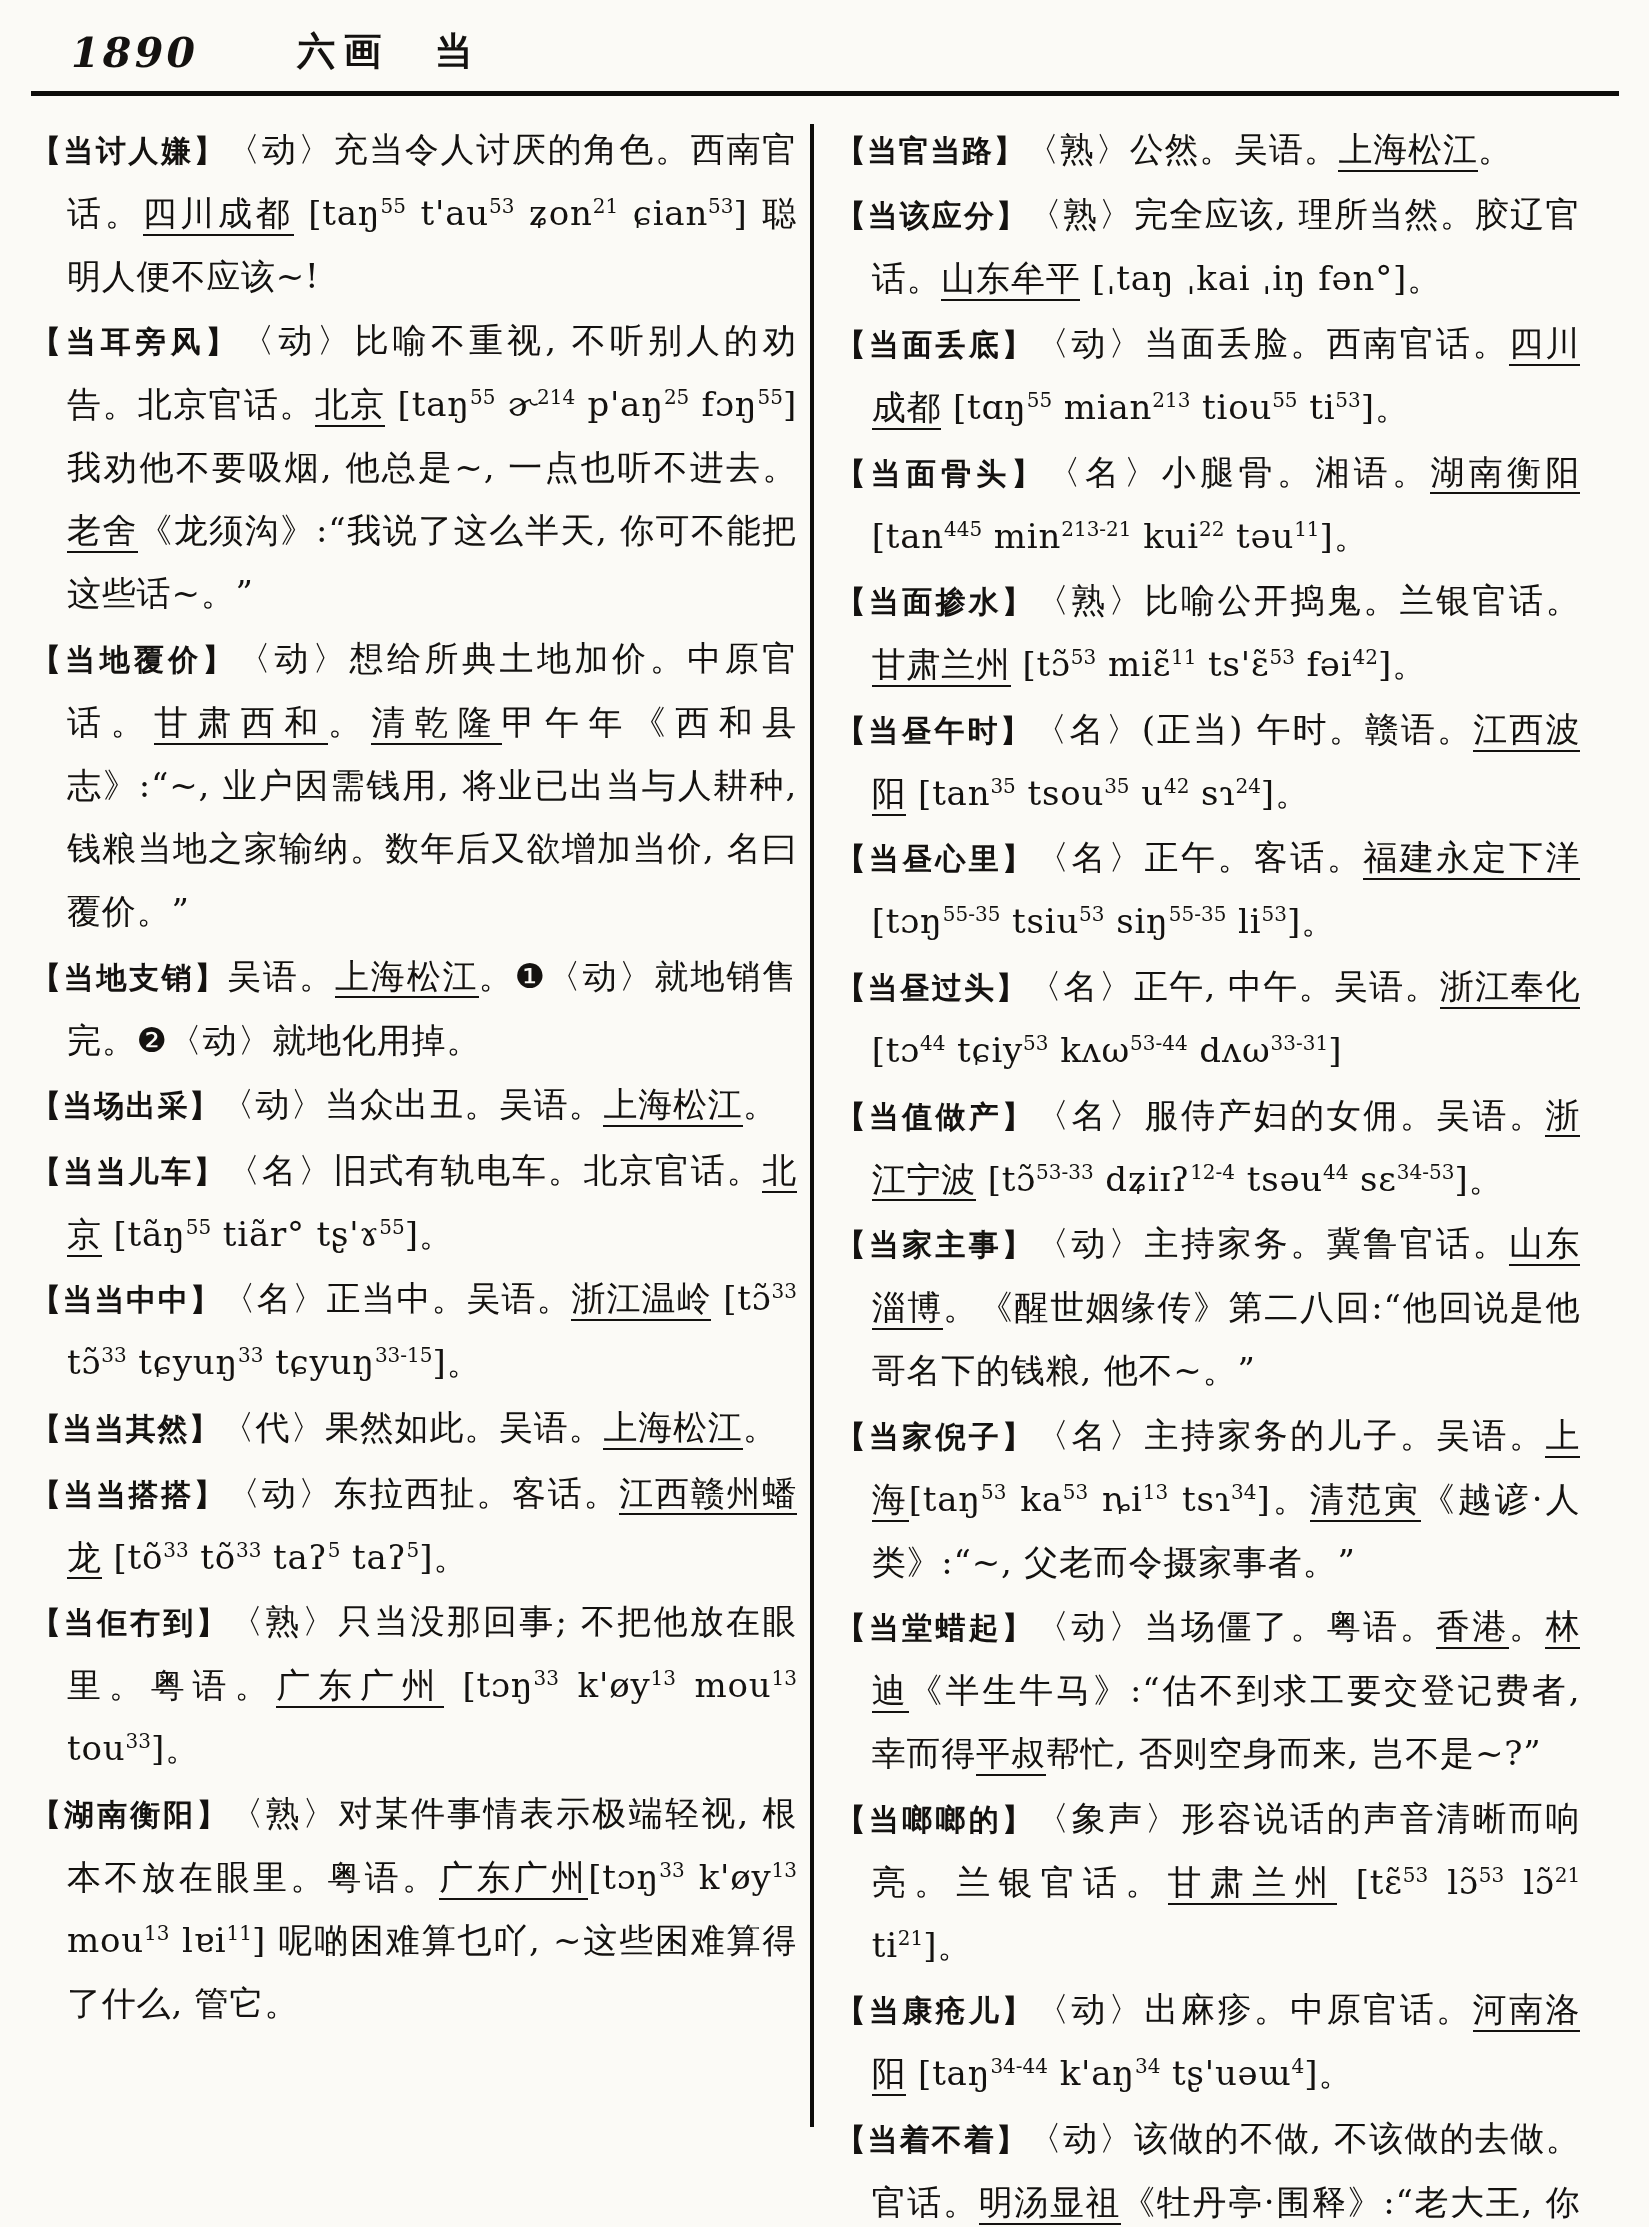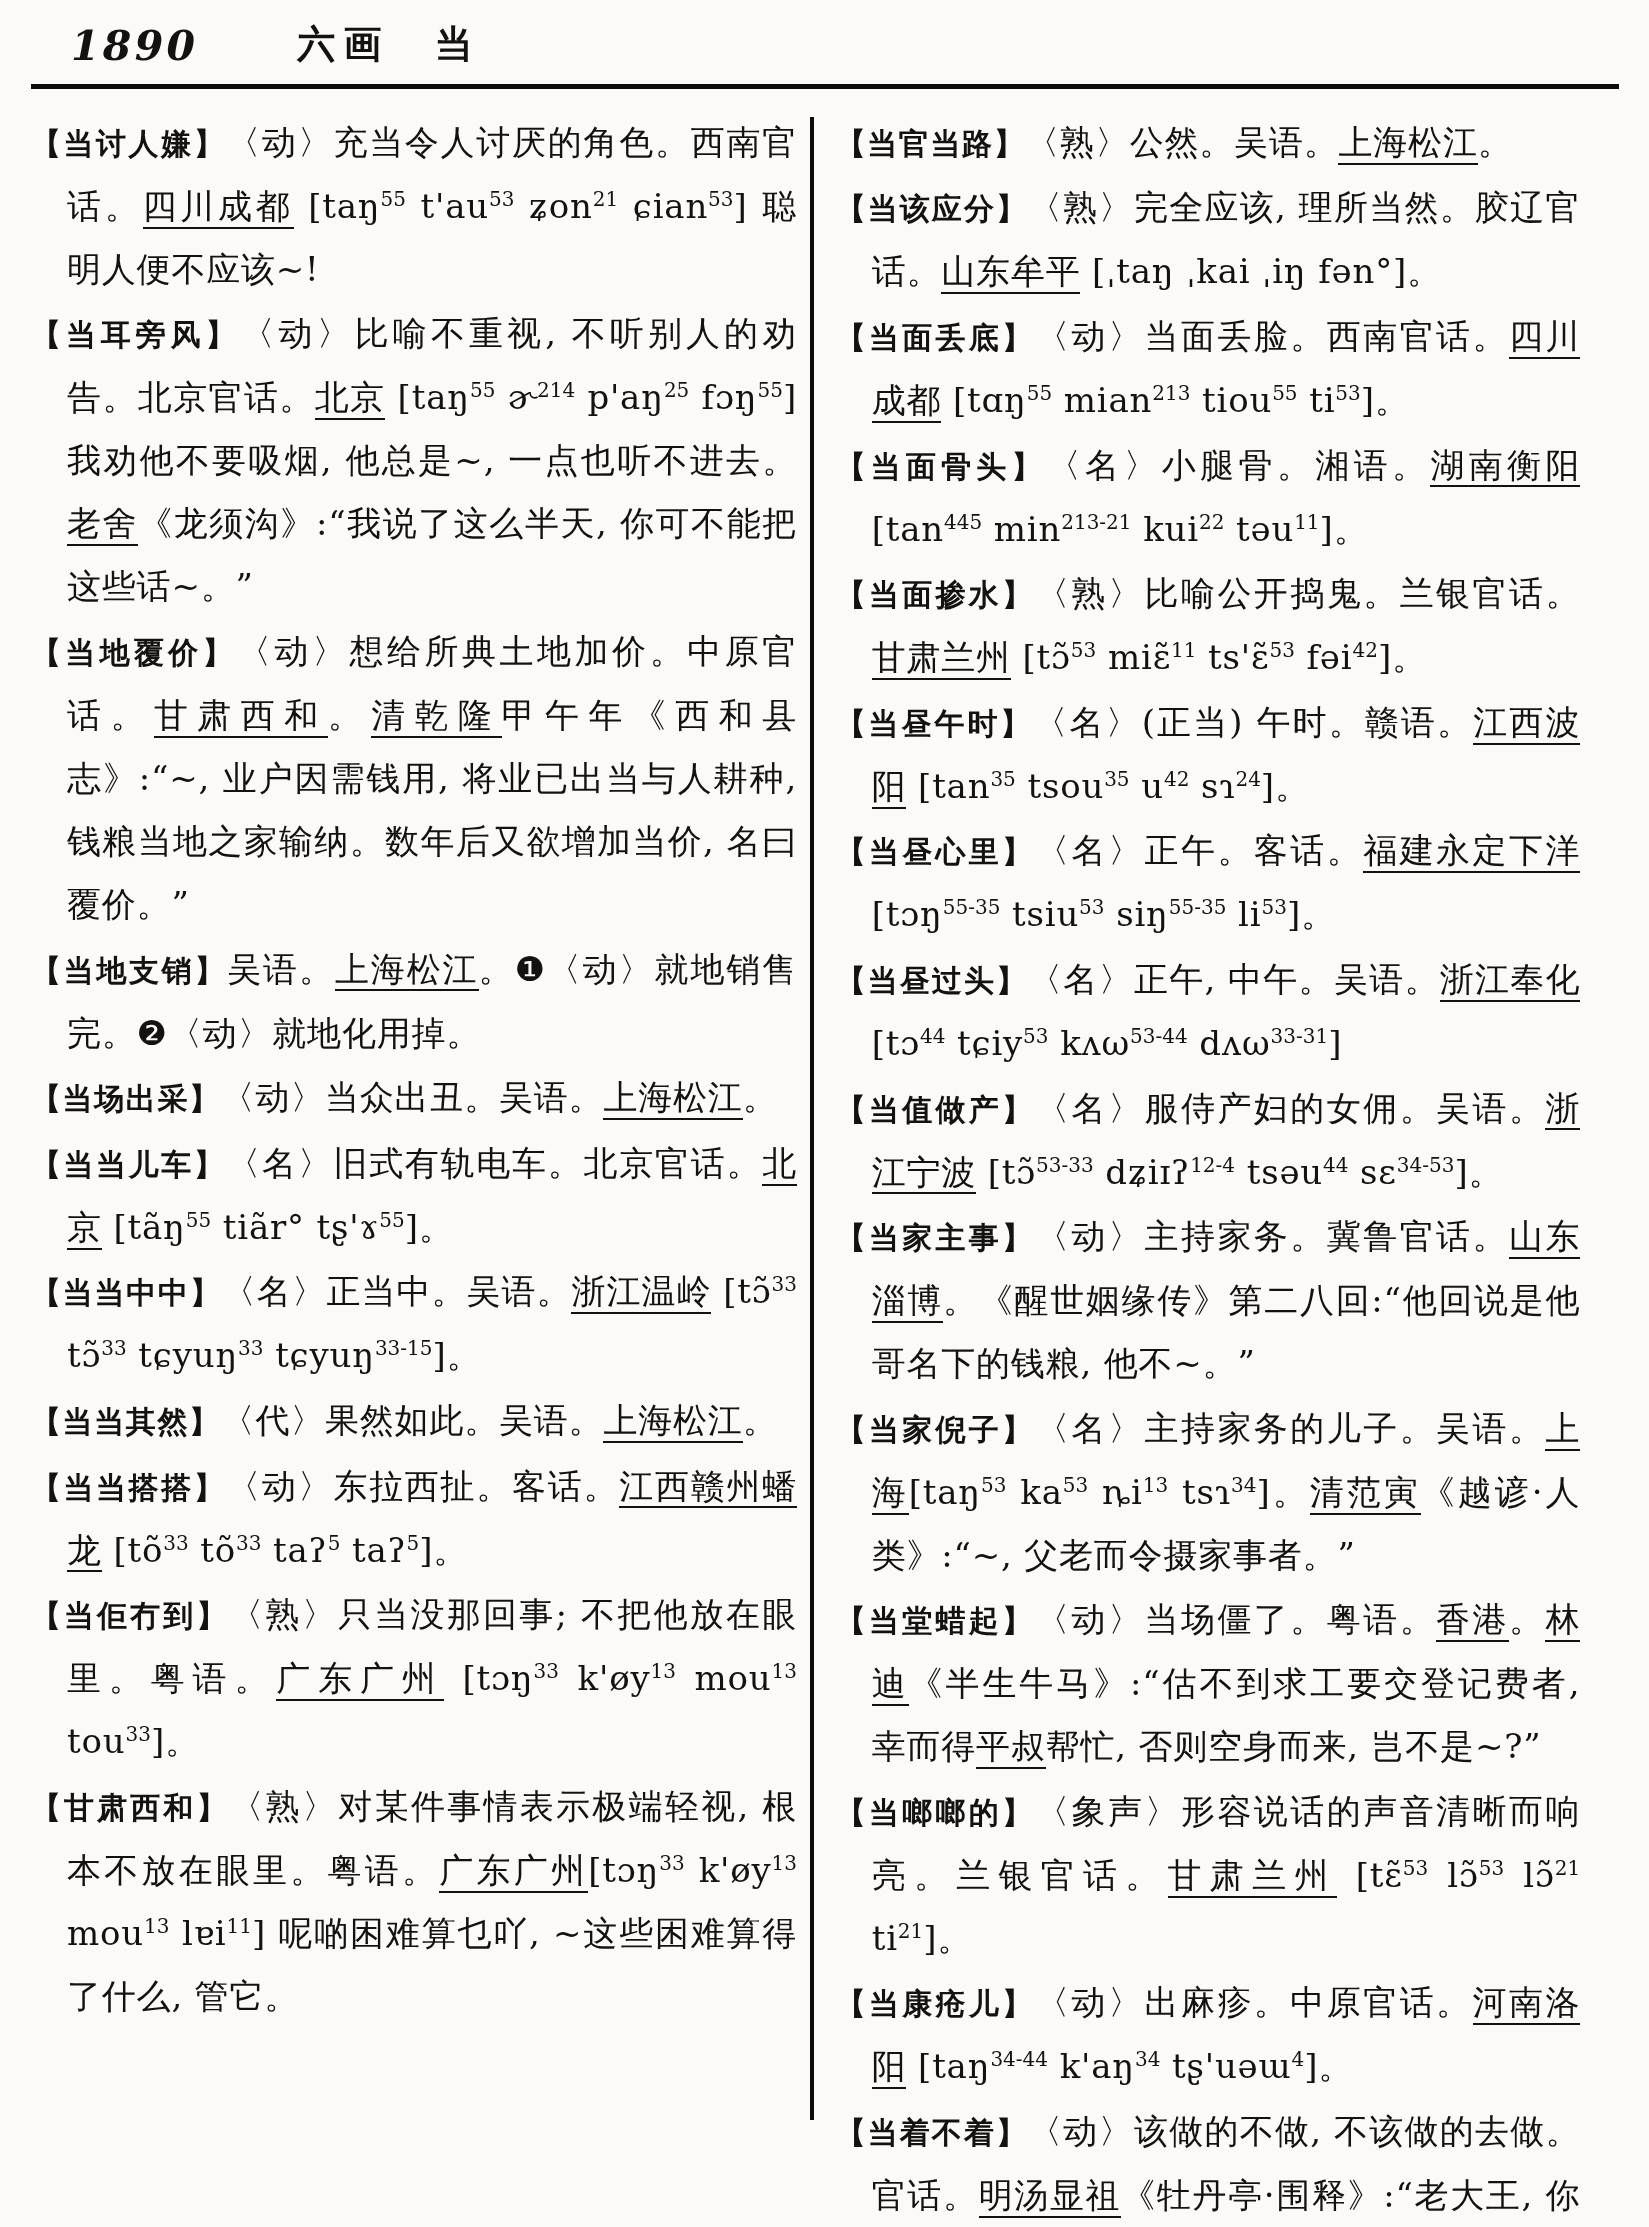--- a/index.html
+++ b/index.html
@@ -4,21 +4,21 @@
 <style>
   html,body{margin:0;padding:0;}
   body{
     width:1650px;height:2227px;
     background:#fbfaf6;
     color:#141210;
     font-family:"DejaVu Serif","DejaVu Sans",serif;
     overflow:hidden;
     -webkit-font-smoothing:antialiased;
   }
-  .page{width:1650px;height:2227px;box-sizing:border-box;padding:0 31px;position:relative;}
+  .page{width:1650px;height:2227px;box-sizing:border-box;padding:7px 31px;position:relative;}
   .header{
     padding:21.4px 0 5px 40px;
     height:49px;
     display:flex;align-items:flex-end;gap:0;
   }
   .pnum{
     font-style:italic;font-weight:bold;
     font-size:41px;letter-spacing:3.3px;
     font-family:"DejaVu Serif",serif;
   }
@@ -83,21 +83,21 @@
         <div class="entry"><span class="hw">【当讨人嫌】</span><span class="bd">〈动〉充当令人讨厌的角色。西南官话。<span class="pn">四川成都</span> [taŋ<sup>55</sup> t'au<sup>53</sup> ʑon<sup>21</sup> ɕian<sup>53</sup>] 聪明人便不应该~!</span></div>
         <div class="entry"><span class="hw">【当耳旁风】</span><span class="bd">〈动〉比喻不重视, 不听别人的劝告。北京官话。<span class="pn">北京</span> [taŋ<sup>55</sup> ɚ<sup>214</sup> p'aŋ<sup>25</sup> fɔŋ<sup>55</sup>] 我劝他不要吸烟, 他总是~, 一点也听不进去。<span class="pn">老舍</span>《龙须沟》:“我说了这么半天, 你可不能把这些话~。”</span></div>
         <div class="entry"><span class="hw">【当地覆价】</span><span class="bd">〈动〉想给所典土地加价。中原官话。<span class="pn">甘肃西和</span>。<span class="pn">清乾隆</span>甲午年《西和县志》:“~, 业户因需钱用, 将业已出当与人耕种, 钱粮当地之家输纳。数年后又欲增加当价, 名曰覆价。”</span></div>
         <div class="entry"><span class="hw">【当地支销】</span><span class="bd">吴语。<span class="pn">上海松江</span>。❶〈动〉就地销售完。❷〈动〉就地化用掉。</span></div>
         <div class="entry"><span class="hw">【当场出采】</span><span class="bd">〈动〉当众出丑。吴语。<span class="pn">上海松江</span>。</span></div>
         <div class="entry"><span class="hw">【当当儿车】</span><span class="bd">〈名〉旧式有轨电车。北京官话。<span class="pn">北京</span> [tãŋ<sup>55</sup> tiãr° tʂ'ɤ<sup>55</sup>]。</span></div>
         <div class="entry"><span class="hw">【当当中中】</span><span class="bd">〈名〉正当中。吴语。<span class="pn">浙江温岭</span> [tɔ̃<sup>33</sup> tɔ̃<sup>33</sup> tɕyuŋ<sup>33</sup> tɕyuŋ<sup>33-15</sup>]。</span></div>
         <div class="entry"><span class="hw">【当当其然】</span><span class="bd">〈代〉果然如此。吴语。<span class="pn">上海松江</span>。</span></div>
         <div class="entry"><span class="hw">【当当搭搭】</span><span class="bd">〈动〉东拉西扯。客话。<span class="pn">江西赣州蟠龙</span> [tõ<sup>33</sup> tõ<sup>33</sup> taʔ<sup>5</sup> taʔ<sup>5</sup>]。</span></div>
         <div class="entry"><span class="hw">【当佢冇到】</span><span class="bd">〈熟〉只当没那回事; 不把他放在眼里。粤语。<span class="pn">广东广州</span> [tɔŋ<sup>33</sup> k'øy<sup>13</sup> mou<sup>13</sup> tou<sup>33</sup>]。</span></div>
-        <div class="entry"><span class="hw">【甘肃西和】</span><span class="bd">〈熟〉对某件事情表示极端轻视, 根本不放在眼里。粤语。<span class="pn">广东广州</span>[tɔŋ<sup>33</sup> k'øy<sup>13</sup> mou<sup>13</sup> lɐi<sup>11</sup>] 呢啲困难算乜吖, ~这些困难算得了什么, 管它。</span></div>
+        <div class="entry"><span class="hw">【湖南衡阳】</span><span class="bd">〈熟〉对某件事情表示极端轻视, 根本不放在眼里。粤语。<span class="pn">广东广州</span>[tɔŋ<sup>33</sup> k'øy<sup>13</sup> mou<sup>13</sup> lɐi<sup>11</sup>] 呢啲困难算乜吖, ~这些困难算得了什么, 管它。</span></div>
       </div>
     <div class="divider"></div>
     <div class="col right" id="col-right">
         <div class="entry"><span class="hw">【当官当路】</span><span class="bd">〈熟〉公然。吴语。<span class="pn">上海松江</span>。</span></div>
         <div class="entry"><span class="hw">【当该应分】</span><span class="bd">〈熟〉完全应该, 理所当然。胶辽官话。<span class="pn">山东牟平</span> [ˌtaŋ ˌkai ˌiŋ fən°]。</span></div>
         <div class="entry"><span class="hw">【当面丢底】</span><span class="bd">〈动〉当面丢脸。西南官话。<span class="pn">四川成都</span> [tɑŋ<sup>55</sup> mian<sup>213</sup> tiou<sup>55</sup> ti<sup>53</sup>]。</span></div>
         <div class="entry"><span class="hw">【当面骨头】</span><span class="bd">〈名〉小腿骨。湘语。<span class="pn">湖南衡阳</span> [tan<sup>445</sup> min<sup>213-21</sup> kui<sup>22</sup> təu<sup>11</sup>]。</span></div>
         <div class="entry"><span class="hw">【当面掺水】</span><span class="bd">〈熟〉比喻公开捣鬼。兰银官话。<span class="pn">甘肃兰州</span> [tɔ̃<sup>53</sup> miɛ̃<sup>11</sup> ts'ɛ̃<sup>53</sup> fəi<sup>42</sup>]。</span></div>
         <div class="entry"><span class="hw">【当昼午时】</span><span class="bd">〈名〉(正当) 午时。赣语。<span class="pn">江西波阳</span> [tan<sup>35</sup> tsou<sup>35</sup> u<sup>42</sup> sɿ<sup>24</sup>]。</span></div>
         <div class="entry"><span class="hw">【当昼心里】</span><span class="bd">〈名〉正午。客话。<span class="pn">福建永定下洋</span>[tɔŋ<sup>55-35</sup> tsiu<sup>53</sup> siŋ<sup>55-35</sup> li<sup>53</sup>]。</span></div>

